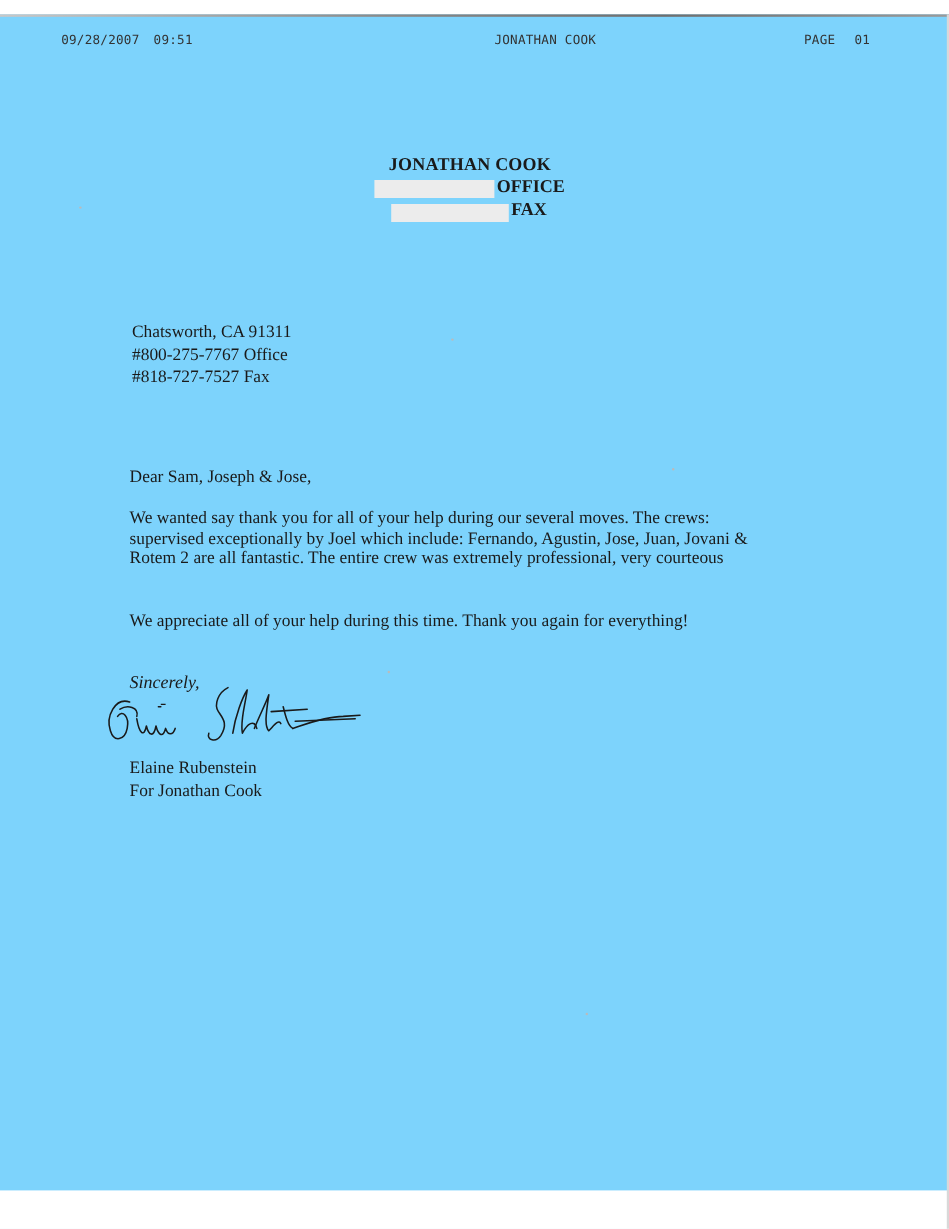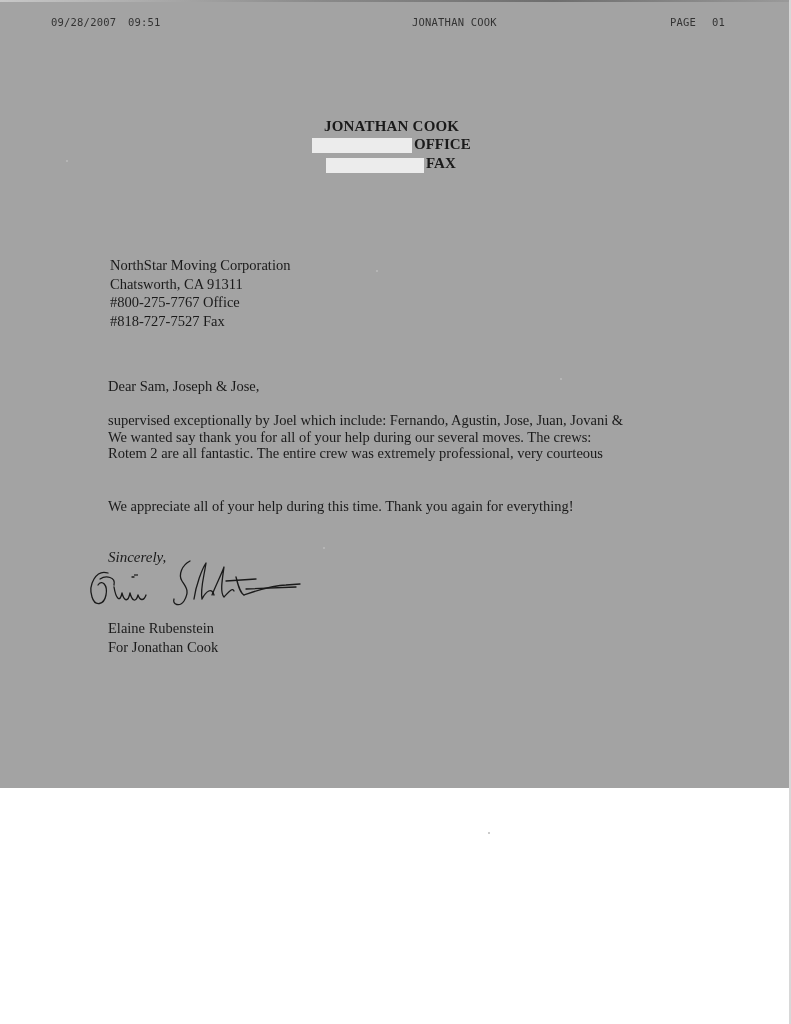--- a/index.html
+++ b/index.html
@@ -10,23 +10,23 @@
     body {
       width: 791px;
       height: 1024px;
       position: relative;
       overflow: hidden;
       font-family: "Liberation Serif", serif;
       color: #1a1a1a;
     }
     .page {
       position: absolute;
-      left: 0; top: 0;
-      width: 791px; height: 788px;
-      background: #a3a3a3;
+      left: 0; top: 12px;
+      width: 791px; height: 980px;
+      background: #7dd3fc;
     }
     .scan-edge-top {
       position: absolute;
       left: 0; top: 0;
       width: 791px; height: 2px;
       background: linear-gradient(to right, #c8c8c8, #8a8a8a 40%, #6e6e6e 70%, #9a9a9a);
     }
     .scan-edge-right {
       position: absolute;
       right: 0; top: 0;
@@ -149,31 +149,30 @@
 
   <div class="letterhead">
     <div class="lh-name">JONATHAN COOK</div>
     <div class="redaction redact-office"></div>
     <div class="lh-line lh-office">OFFICE</div>
     <div class="redaction redact-fax"></div>
     <div class="lh-line lh-fax">FAX</div>
   </div>
 
   <div class="address">
-    <div>NorthStar Moving Corporation</div>
     <div>Chatsworth, CA 91311</div>
     <div>#800-275-7767 Office</div>
     <div>#818-727-7527 Fax</div>
   </div>
 
   <div class="salutation">Dear Sam, Joseph &amp; Jose,</div>
 
   <div class="body-para para-1">
+    <div>We wanted say thank you for all of your help during our several moves. The crews:</div>
     <div>supervised exceptionally by Joel which include: Fernando, Agustin, Jose, Juan, Jovani &amp;</div>
-    <div>We wanted say thank you for all of your help during our several moves. The crews:</div>
     <div>Rotem 2 are all fantastic. The entire crew was extremely professional, very courteous</div>
   </div>
 
   <div class="body-para para-2">
     <div>We appreciate all of your help during this time. Thank you again for everything!</div>
   </div>
 
   <div class="closing">Sincerely,</div>
 
   <svg class="signature" viewBox="0 0 215 60" xmlns="http://www.w3.org/2000/svg">

